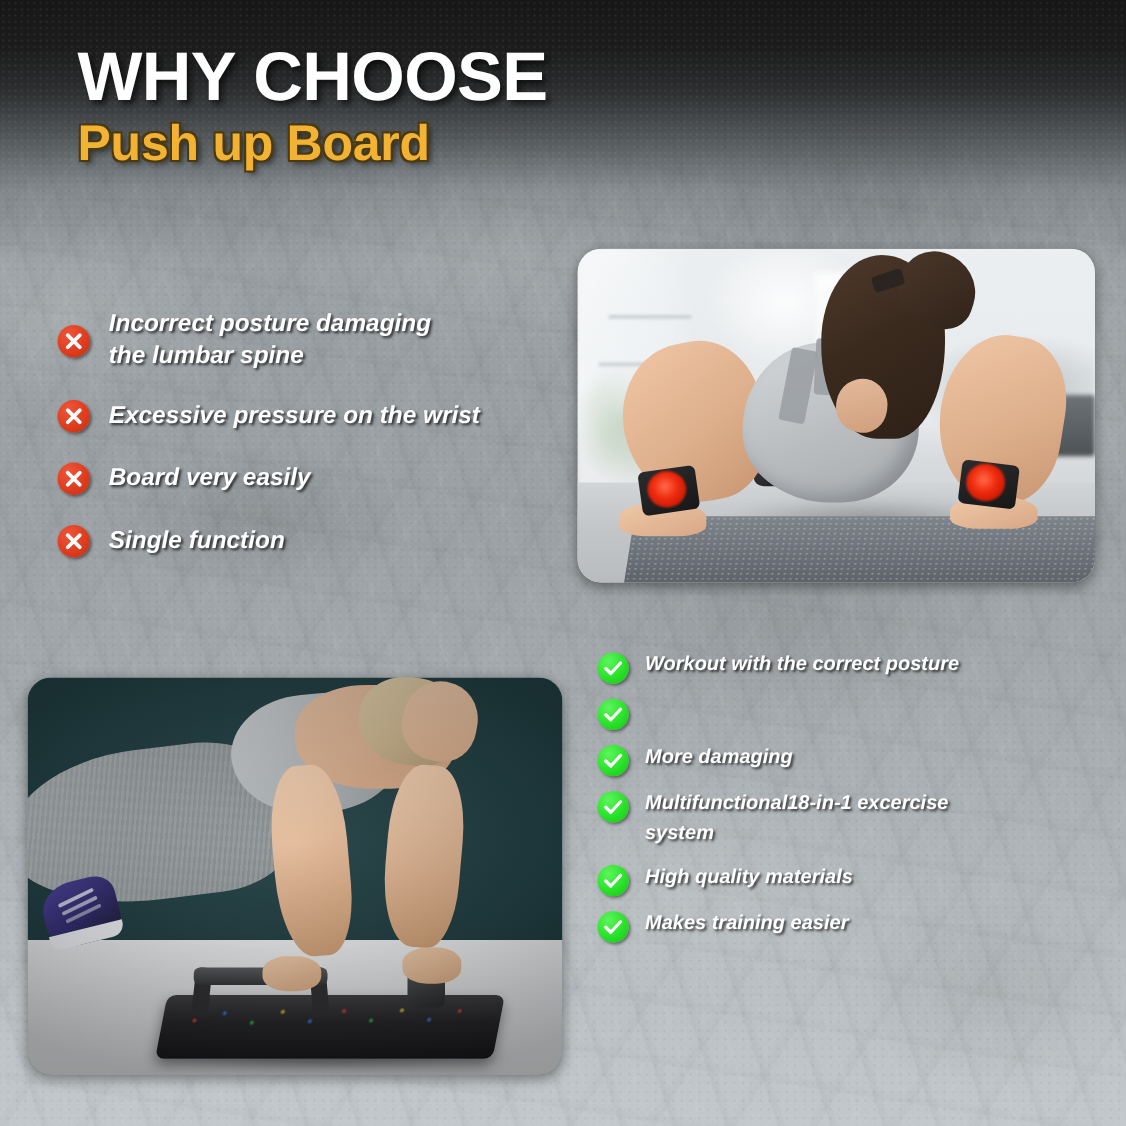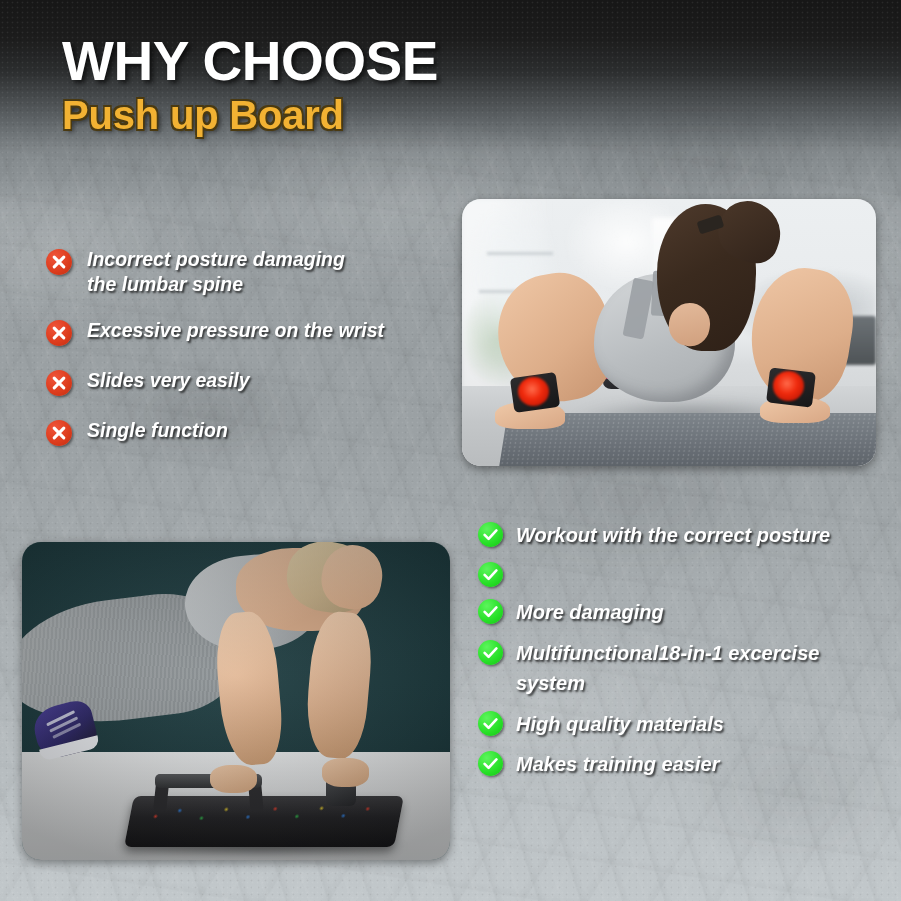--- a/index.html
+++ b/index.html
@@ -135,21 +135,21 @@
   
   .con-list {
     position: absolute;
     left: 46px;
     top: 247px;
     width: 400px;
     z-index: 6;
   }
   .con-item {
     display: flex;
-    align-items: flex-start;
+    align-items: center;
     margin-bottom: 22px;
   }
   .con-item .txt {
     margin-left: 15px;
     font-size: 19.5px;
     font-weight: bold;
     font-style: italic;
     color: #ffffff;
     line-height: 1.26;
     text-shadow: 1.6px 1.6px 2.2px rgba(0,0,0,.72);
@@ -162,21 +162,21 @@
     width: 412px;
     z-index: 6;
   }
   .pro-item {
     display: flex;
     align-items: flex-start;
     margin-bottom: 10px;
   }
   .pro-item .txt {
     margin-left: 13px;
-    font-size: 20px;
+    font-size: 16px;
     font-weight: bold;
     font-style: italic;
     color: #ffffff;
     line-height: 1.52;
     text-shadow: 1.6px 1.6px 2.2px rgba(0,0,0,.72);
     white-space: pre-line;
   }
 
   
   .badge {
@@ -479,21 +479,21 @@
       </span>
       <span class="txt">Excessive pressure on the wrist</span>
     </div>
 
     <div class="con-item">
       <span class="badge x">
         <svg viewBox="0 0 26 26">
             <path d="M8.2 8.2 L17.8 17.8 M17.8 8.2 L8.2 17.8" stroke="#ffffff" stroke-width="3.1" stroke-linecap="round" fill="none"></path>
           </svg>
       </span>
-      <span class="txt">Slides very easily</span>
+      <span class="txt">Board very easily</span>
     </div>
 
     <div class="con-item" style="margin-bottom:0">
       <span class="badge x">
         <svg viewBox="0 0 26 26">
             <path d="M8.2 8.2 L17.8 17.8 M17.8 8.2 L8.2 17.8" stroke="#ffffff" stroke-width="3.1" stroke-linecap="round" fill="none"></path>
           </svg>
       </span>
       <span class="txt">Single function</span>
     </div>

